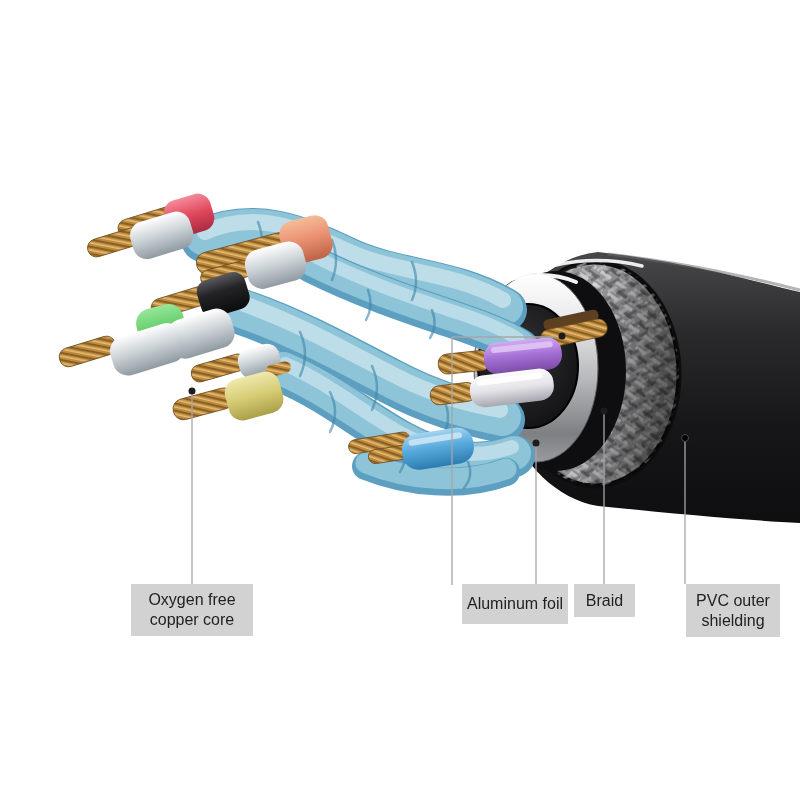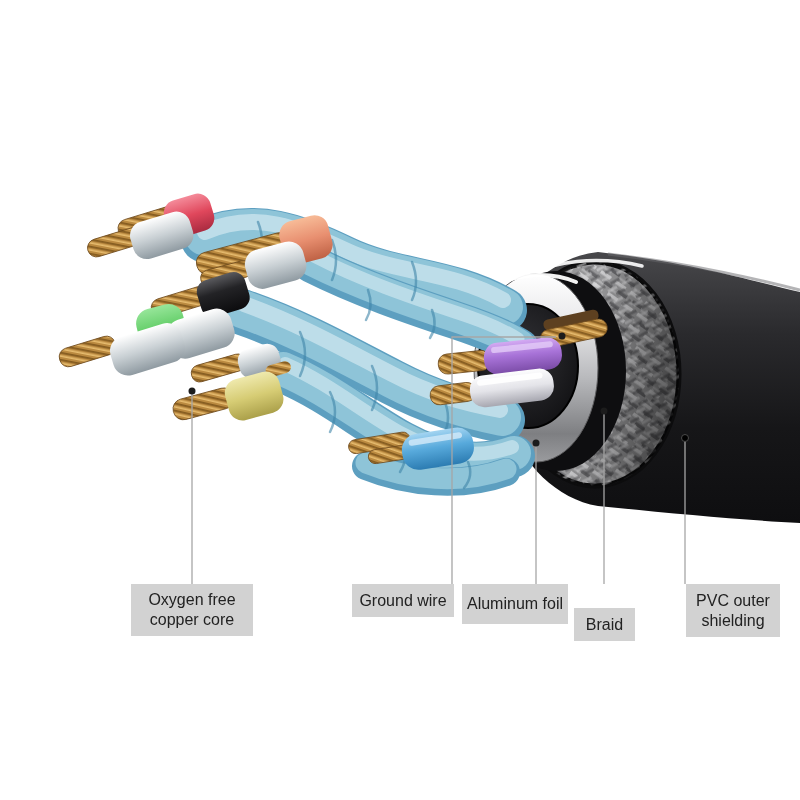--- a/index.html
+++ b/index.html
@@ -263,21 +263,20 @@
       <circle cx="192" cy="391" r="3.5"></circle>
       <circle cx="562" cy="336" r="3.5"></circle>
       <circle cx="536" cy="443" r="3.5"></circle>
       <circle cx="604" cy="411" r="3.5"></circle>
       <circle cx="685" cy="438" r="3.5" fill="#000000" stroke="#4a4a4a" stroke-width="1"></circle>
     </g>
   </svg>
 
   <div class="callout" style="left:131px;top:584px;width:122px;height:52px;">Oxygen free copper core</div>
 
-  <div class="callout" style="left:352px;top:584px;width:102px;height:33px;">Ground wire</div>
 
   <div class="callout" style="left:462px;top:584px;width:106px;height:40px;">Aluminum foil</div>
 
-  <div class="callout" style="left:574px;top:608px;width:61px;height:33px;">Braid</div>
+  <div class="callout" style="left:574px;top:584px;width:61px;height:33px;">Braid</div>
 
   <div class="callout" style="left:642px;top:584px;width:94px;height:53px;margin-left:44px;">PVC outer shielding</div>
 
 </div>
 
 </body></html>

